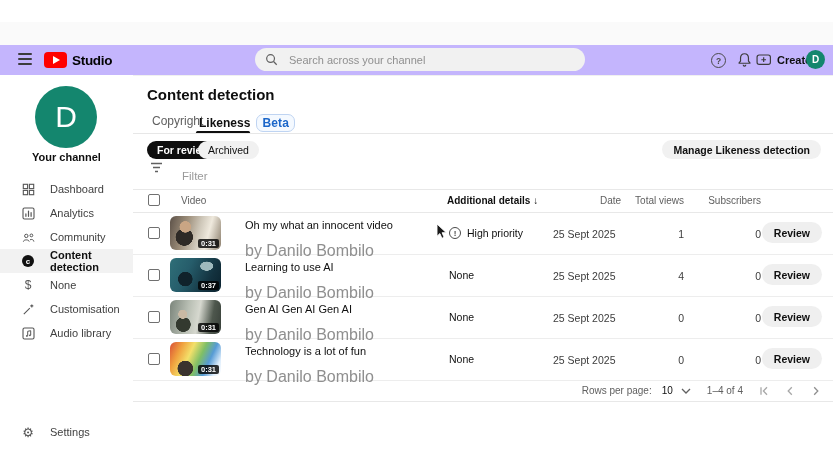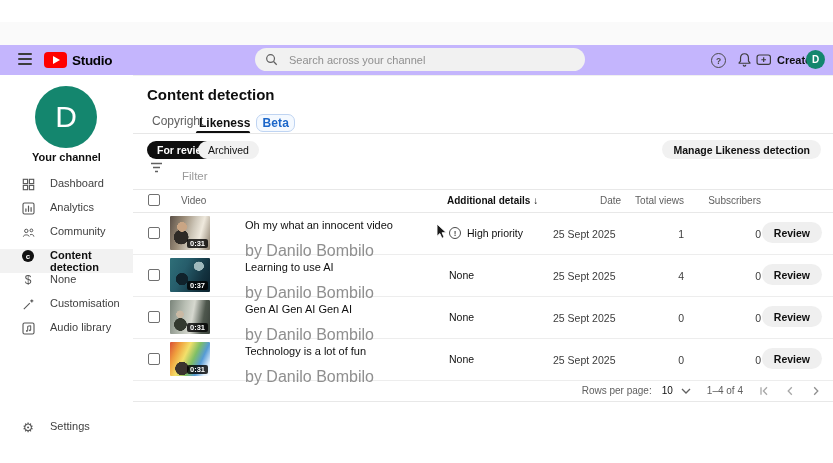--- a/index.html
+++ b/index.html
@@ -28,21 +28,21 @@
   .bell{left:737px;top:7px;cursor:pointer;}
   .create-btn{left:756px;top:7px;display:flex;align-items:center;gap:5px;cursor:pointer;}
   .create-label{font-size:11px;font-weight:600;color:#0f0f0f;}
   .avatar-sm{left:806px;top:5px;width:19px;height:19px;border-radius:50%;background:#14866e;color:#fff;font-size:10px;font-weight:700;display:flex;align-items:center;justify-content:center;cursor:pointer;}
 
   
   .sidebar{top:75px;left:0;width:133px;height:368px;background:#fff;}
   .avatar-big{left:35px;top:11px;width:62px;height:62px;border-radius:50%;background:#14866e;color:#fff;font-size:30px;font-weight:500;display:flex;align-items:center;justify-content:center;cursor:pointer;}
   .channel-label{left:0;top:76px;width:133px;text-align:center;font-size:11px;font-weight:600;color:#0f0f0f;}
   .nav{left:0;top:102px;width:133px;}
-  .nav-item{height:24px;display:flex;padding-left:21px;gap:15px;font-size:11px;color:#3f3f3f;cursor:pointer;box-sizing:border-box;}
+  .nav-item{height:24px;display:flex;align-items:center;padding-left:21px;gap:15px;font-size:11px;color:#3f3f3f;cursor:pointer;box-sizing:border-box;}
   .nav-item.sel{background:#f2f2f2;font-weight:700;color:#0f0f0f;}
   .nav-ico{width:14px;height:14px;display:flex;align-items:center;justify-content:center;color:#555;flex:0 0 14px;}
   .det-circle{width:12px;height:12px;background:#111;border-radius:50%;color:#fff;font-size:8px;font-weight:700;display:flex;align-items:center;justify-content:center;}
   .settings-item{top:345px;}
   .glyph{font-size:13px;color:#555;line-height:1;}
 
   
   .page-title{left:147px;top:86px;font-size:15px;font-weight:700;color:#0f0f0f;}
   .tab{top:114px;font-size:12px;cursor:pointer;}
   .tab-copyright{left:152px;color:#606060;font-weight:500;}
@@ -67,21 +67,21 @@
   .cbx{width:12px;height:12px;border:1.5px solid #707070;border-radius:2px;background:#fff;box-sizing:border-box;cursor:pointer;}
   .hc-check{left:15px;top:5px;}
   .hc-video{left:48px;}
   .hc-details{left:314px;font-weight:700;color:#0f0f0f;display:flex;gap:3px;align-items:center;}
   .hc-date{left:420px;padding-left:47px;}
   .hc-views{left:487px;width:64px;text-align:right;}
   .hc-subs{left:567px;width:61px;text-align:right;}
 
   .t-row{left:133px;width:700px;height:42px;border-bottom:1px solid #ededed;position:absolute;}
   .rc-check{left:15px;top:15px;}
-  .thumb{left:37px;top:4px;width:40px;height:34px;border-radius:1px;position:absolute;overflow:hidden;cursor:pointer;}
+  .thumb{left:37px;top:4px;width:51px;height:34px;border-radius:6px;position:absolute;overflow:hidden;cursor:pointer;}
   .dur{position:absolute;right:2px;bottom:2px;background:rgba(0,0,0,.8);color:#fff;font-size:7.5px;font-weight:600;padding:1px 3px;border-radius:2px;line-height:1;}
   .vtext{left:112px;top:7px;position:absolute;}
   .vtitle{font-size:11px;color:#0f0f0f;cursor:pointer;}
   .vauthor{font-size:16px;color:#8f8f8f;margin-top:11px;}
   .rc-details{left:316px;top:15px;position:absolute;font-size:10.5px;color:#0f0f0f;display:flex;align-items:center;gap:6px;}
   .prio-ico{width:12px;height:12px;border:1.1px solid #4a4a4a;border-radius:50%;font-size:8px;color:#4a4a4a;display:flex;align-items:center;justify-content:center;box-sizing:border-box;font-weight:700;}
   .rc-date{left:420px;top:16px;position:absolute;font-size:10.5px;color:#3c3c3c;}
   .rc-views{left:487px;top:16px;width:64px;text-align:right;position:absolute;font-size:10.5px;color:#3c3c3c;}
   .rc-subs{left:567px;top:16px;width:61px;text-align:right;position:absolute;font-size:10.5px;color:#3c3c3c;}
   .review-btn{position:absolute;right:11px;top:10px;height:21px;border-radius:11px;background:#efefef;display:flex;align-items:center;padding:0 12px;font-size:10.5px;font-weight:600;color:#0f0f0f;cursor:pointer;}

